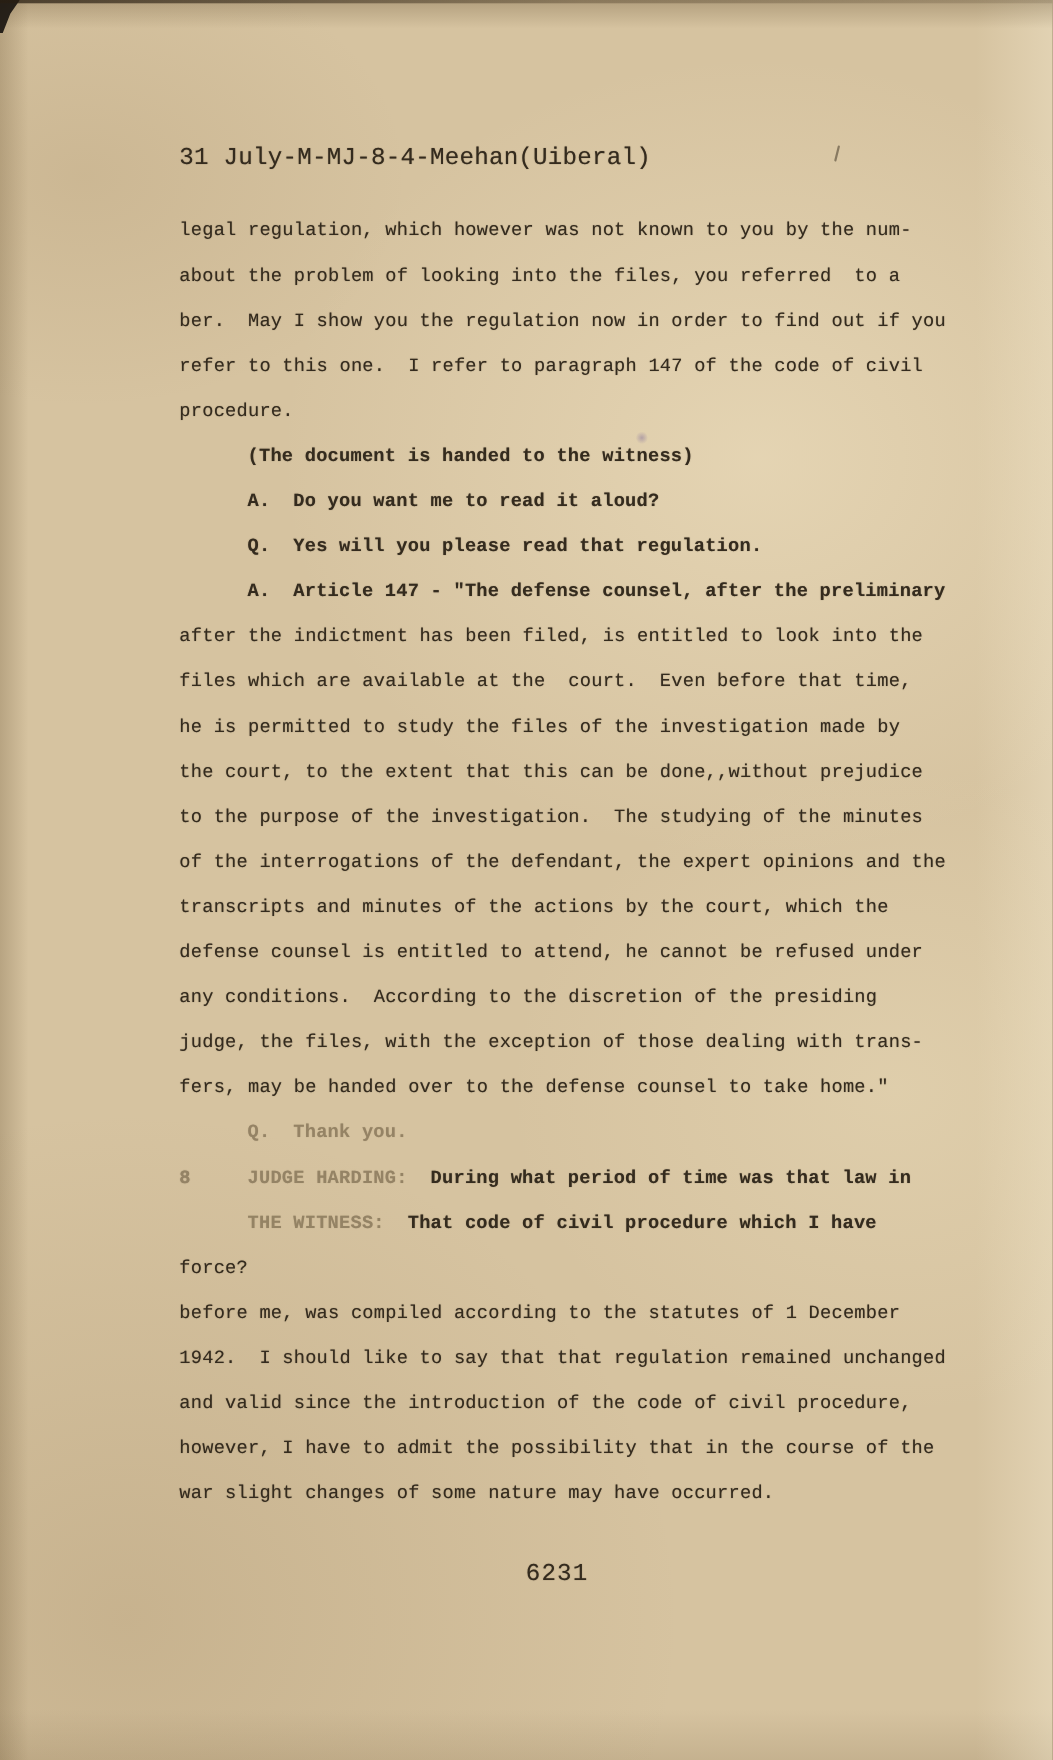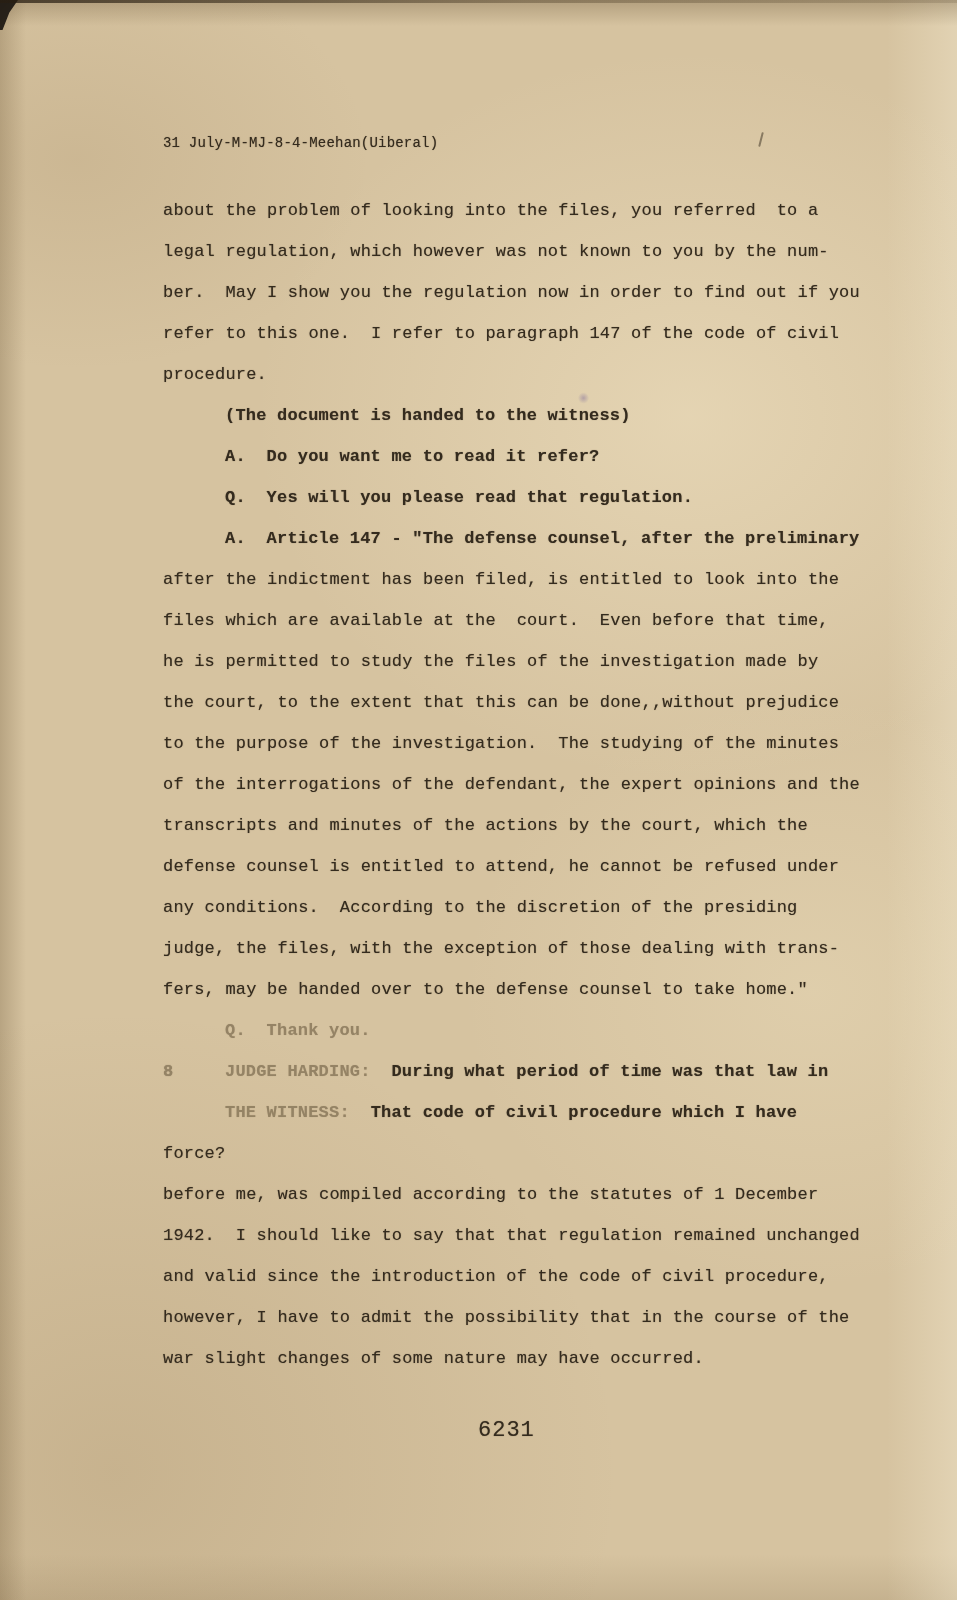--- a/index.html
+++ b/index.html
@@ -52,21 +52,21 @@
     position: absolute;
     left: 578px; top: 392px;
     width: 11px; height: 12px;
     border-radius: 50%;
     background: radial-gradient(circle, rgba(104,84,150,0.38), rgba(104,84,150,0) 70%);
   }
   .header-block {
     position: absolute;
     left: 163px;
     top: 76px;
-    font-size: 14px;
+    font-size: 22px;
     line-height: 27px;
     white-space: pre;
     letter-spacing: 0.2px;
     text-shadow: 0 0 1px rgba(52,40,26,0.55);
     font-family: Liberation Mono, monospace;
   }
   .header-line2 { padding-left: 62px; }
   .body-block {
     position: absolute;
     left: 163px;
@@ -113,27 +113,27 @@
   <div class="corner-mark"></div>
   <div class="top-edge-line"></div>
   <div class="tick-mark"></div>
   <div class="ink-smudge"></div>
 
   <div class="header-block">
     <div class="header-line1">31 July-M-MJ-8-4-Meehan(Uiberal)</div>
   </div>
 
   <div class="body-block" id="lines">
+      <div class="line"><span class="seg">legal regulation, which however was not known to you by the num-</span></div>
       <div class="line"><span class="seg">about the problem of looking into the files, you referred  to a</span></div>
-      <div class="line"><span class="seg">legal regulation, which however was not known to you by the num-</span></div>
       <div class="line"><span class="seg">ber.  May I show you the regulation now in order to find out if you</span></div>
       <div class="line"><span class="seg">refer to this one.  I refer to paragraph 147 of the code of civil</span></div>
       <div class="line"><span class="seg">procedure.</span></div>
       <div class="line indent"><span class="seg">(The document is handed to the witness)</span></div>
-      <div class="line indent"><span class="seg">A.  Do you want me to read it refer?</span></div>
+      <div class="line indent"><span class="seg">A.  Do you want me to read it aloud?</span></div>
       <div class="line indent"><span class="seg">Q.  Yes will you please read that regulation.</span></div>
       <div class="line indent"><span class="seg">A.  Article 147 - "The defense counsel, after the preliminary</span></div>
       <div class="line"><span class="seg">after the indictment has been filed, is entitled to look into the</span></div>
       <div class="line"><span class="seg">files which are available at the  court.  Even before that time,</span></div>
       <div class="line"><span class="seg">he is permitted to study the files of the investigation made by</span></div>
       <div class="line"><span class="seg">the court, to the extent that this can be done,,without prejudice</span></div>
       <div class="line"><span class="seg">to the purpose of the investigation.  The studying of the minutes</span></div>
       <div class="line"><span class="seg">of the interrogations of the defendant, the expert opinions and the</span></div>
       <div class="line"><span class="seg">transcripts and minutes of the actions by the court, which the</span></div>
       <div class="line"><span class="seg">defense counsel is entitled to attend, he cannot be refused under</span></div>

